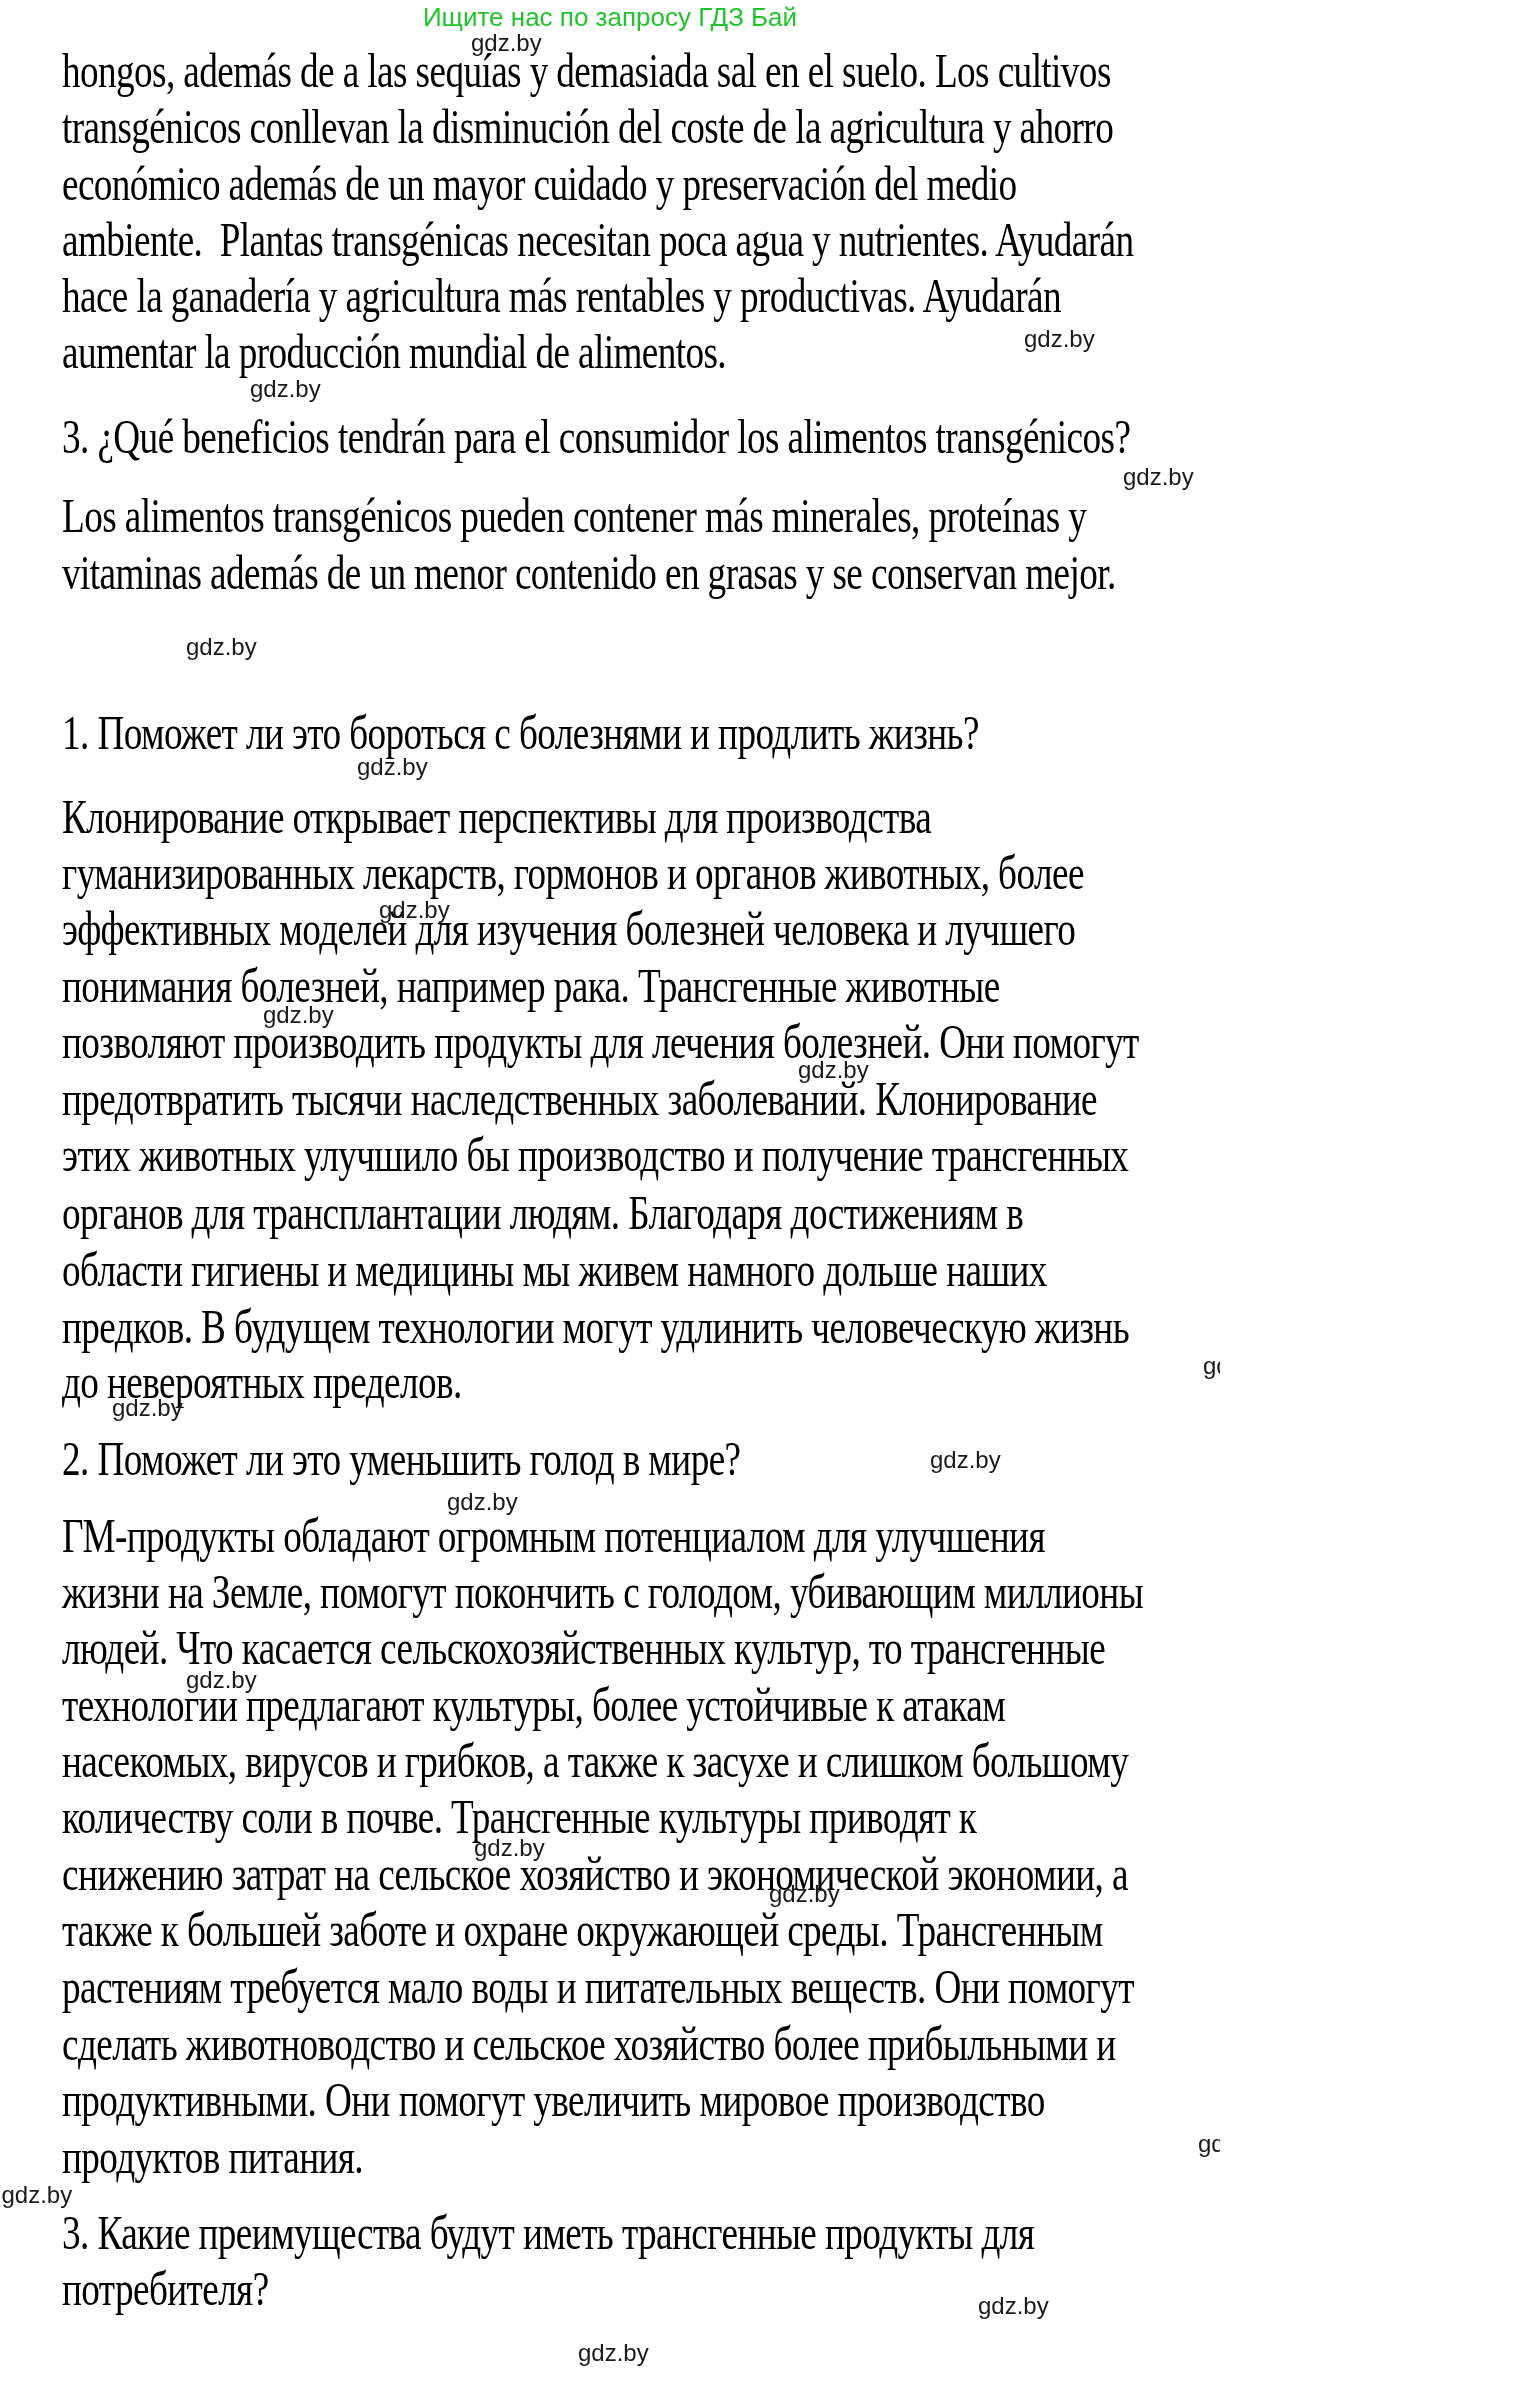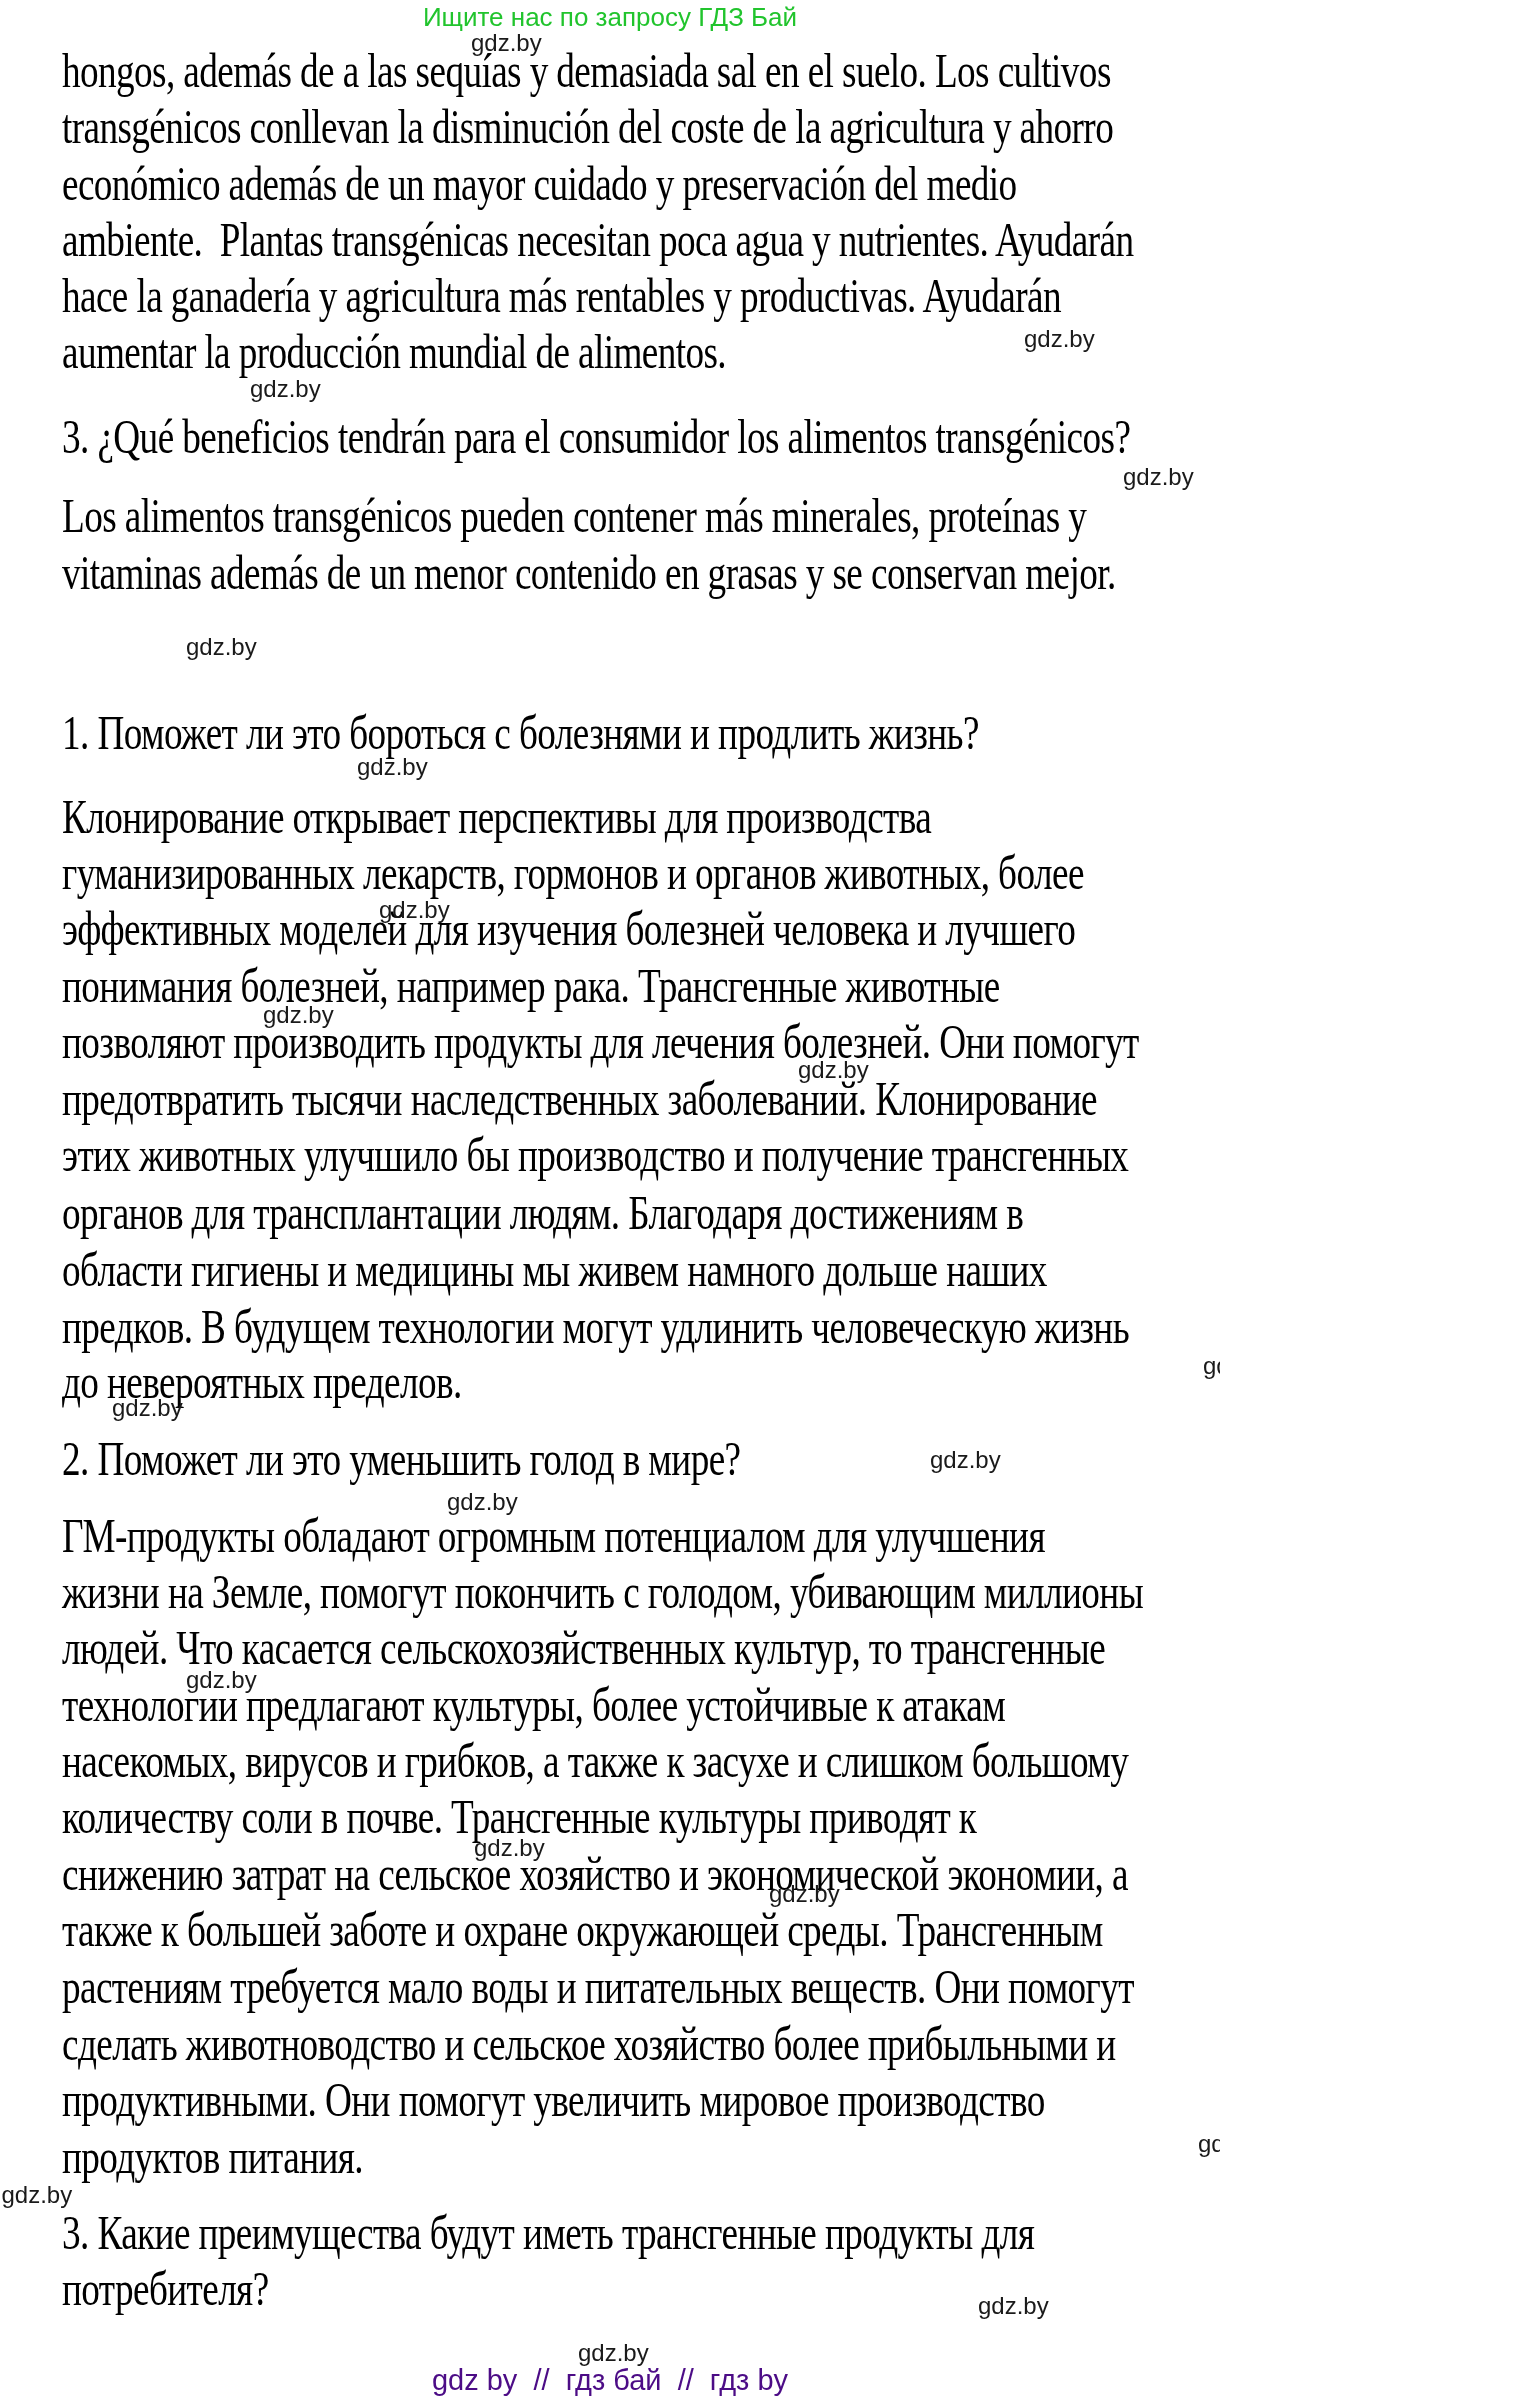--- a/index.html
+++ b/index.html
@@ -116,15 +116,14 @@
       <div class="wm" style="left: 186px; top: 1668px; color: rgb(26, 26, 26);">gdz.by</div>
       <div class="wm" style="left: 1271px; top: 1782px; color: rgb(26, 26, 26);">gdz.by</div>
       <div class="wm" style="left: 474px; top: 1836px; color: rgb(26, 26, 26);">gdz.by</div>
       <div class="wm" style="left: 769px; top: 1882px; color: rgb(26, 26, 26);">gdz.by</div>
       <div class="wm" style="left: 1198px; top: 2132px; color: rgb(26, 26, 26);">gdz.by</div>
       <div class="wm" style="left: 1.5px; top: 2183px; color: rgb(26, 26, 26);">gdz.by</div>
       <div class="wm" style="left: 978px; top: 2294px; color: rgb(26, 26, 26);">gdz.by</div>
       <div class="wm" style="left: 578px; top: 2341px; color: rgb(26, 26, 26);">gdz.by</div>
     </div>
 
-  <div class="footer-line" style="color: rgb(76, 12, 134);">gdz by  //  гдз бай  //  гдз by</div>
 </div>
 
 
 </body></html>

